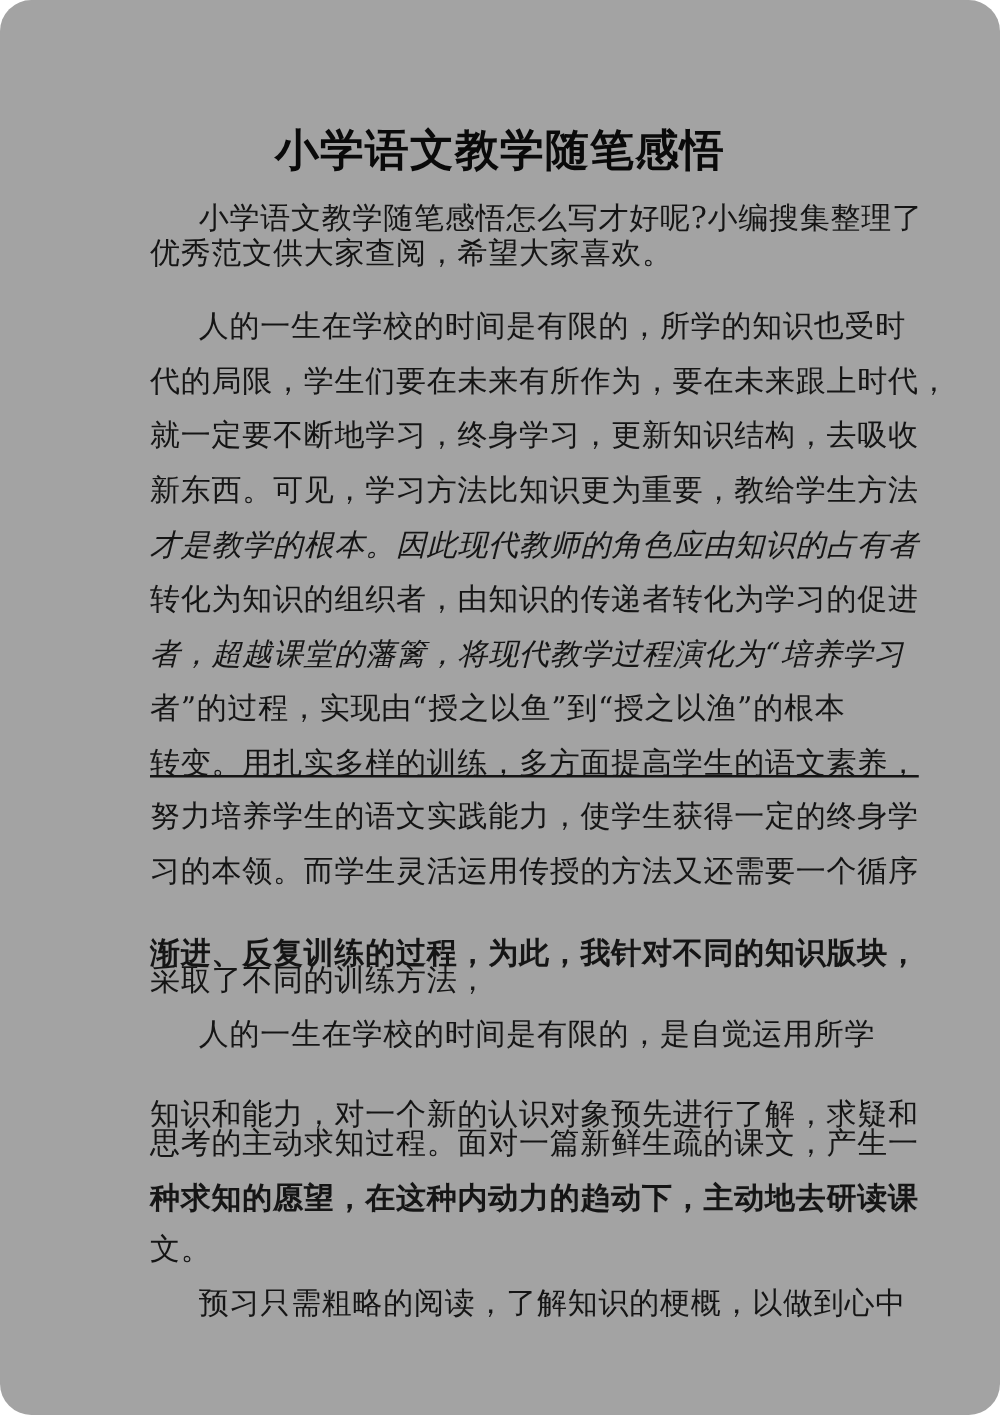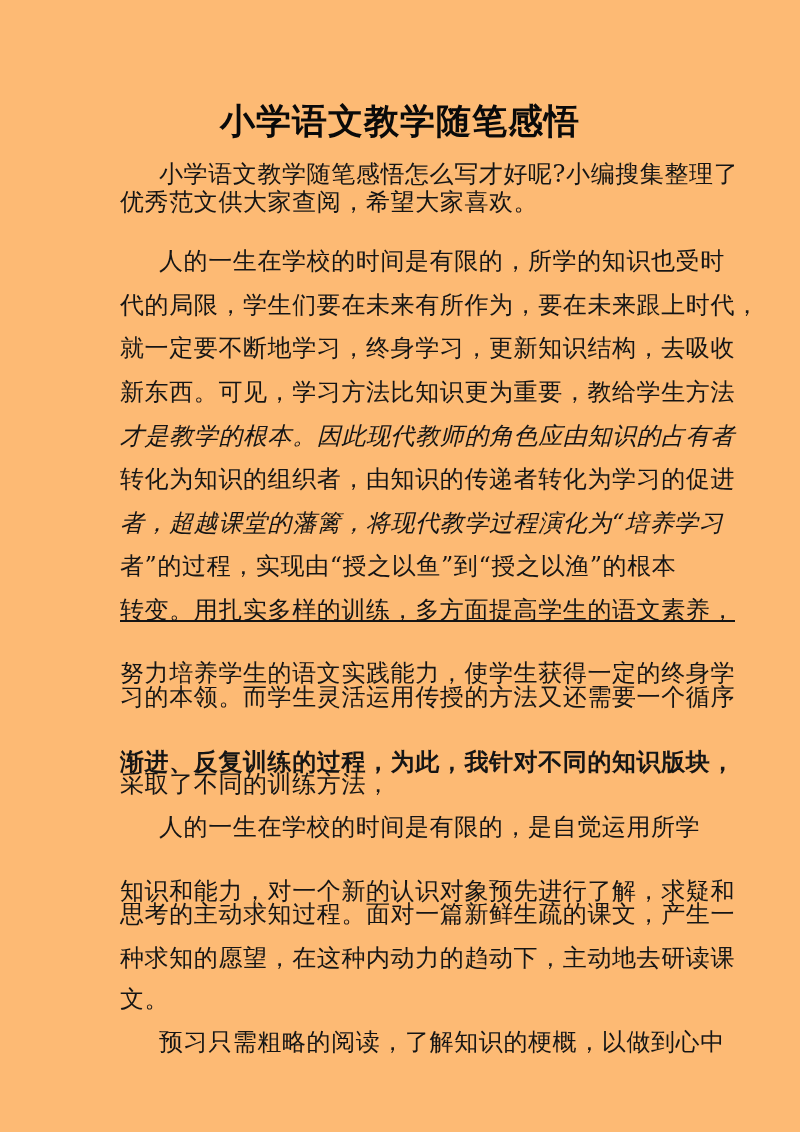--- a/index.html
+++ b/index.html
@@ -14,21 +14,22 @@
       position: relative;
       font-family: "DejaVu Serif", "Liberation Serif", serif;
       color: #111111;
     }
     .page {
       position: absolute;
       left: 0;
       top: 0;
       width: 800px;
       height: 1132px;
-      background: #fdba74;
+      background: #a3a3a3;
+      border-radius: 25px;
     }
     .title {
       position: absolute;
       left: 0;
       top: 97px;
       width: 800px;
       text-align: center;
       font-size: 35px;
       font-weight: bold;
       line-height: 48px;
@@ -63,31 +64,31 @@
   <div>
     <div class="line indent" style="top:245px;">人的一生在学校的时间是有限的，所学的知识也受时</div>
     <div class="line" style="top:289px;">代的局限，学生们要在未来有所作为，要在未来跟上时代，</div>
     <div class="line" style="top:332px;">就一定要不断地学习，终身学习，更新知识结构，去吸收</div>
     <div class="line" style="top:376px;">新东西。可见，学习方法比知识更为重要，教给学生方法</div>
     <div class="line" style="top:420px;font-style:italic;">才是教学的根本。因此现代教师的角色应由知识的占有者</div>
     <div class="line" style="top:463px;">转化为知识的组织者，由知识的传递者转化为学习的促进</div>
     <div class="line" style="top:507px;font-style:italic;">者，超越课堂的藩篱，将现代教学过程演化为“培养学习</div>
     <div class="line" style="top:550px;">者”的过程，实现由“授之以鱼”到“授之以渔”的根本</div>
     <div class="line" style="top:594px;text-decoration:underline;">转变。用扎实多样的训练，多方面提高学生的语文素养，</div>
-    <div class="line" style="top:637px;margin-top:20px;">努力培养学生的语文实践能力，使学生获得一定的终身学</div>
+    <div class="line" style="top:637px;">努力培养学生的语文实践能力，使学生获得一定的终身学</div>
     <div class="line" style="top:681px;">习的本领。而学生灵活运用传授的方法又还需要一个循序</div>
     <div class="line" style="top:746px;font-weight:bold;">渐进、反复训练的过程，为此，我针对不同的知识版块，</div>
     <div class="line" style="top:768px;">采取了不同的训练方法，</div>
   </div>
 
   <div>
     <div class="line indent" style="top:811px;">人的一生在学校的时间是有限的，是自觉运用所学</div>
     <div class="line" style="top:855px;margin-top:20px;">知识和能力，对一个新的认识对象预先进行了解，求疑和</div>
     <div class="line" style="top:898px;">思考的主动求知过程。面对一篇新鲜生疏的课文，产生一</div>
-    <div class="line" style="top:942px;">种求知的愿望，在这种内动力的趋动下，主动地去研读课</div>
+    <div class="line" style="top:942px;font-weight:bold;">种求知的愿望，在这种内动力的趋动下，主动地去研读课</div>
     <div class="line" style="top:983px;">文。</div>
   </div>
 
   <div>
     <div class="line indent" style="top:1026px;">预习只需粗略的阅读，了解知识的梗概，以做到心中</div>
   </div>
 
 </div>
 
 </body></html>

